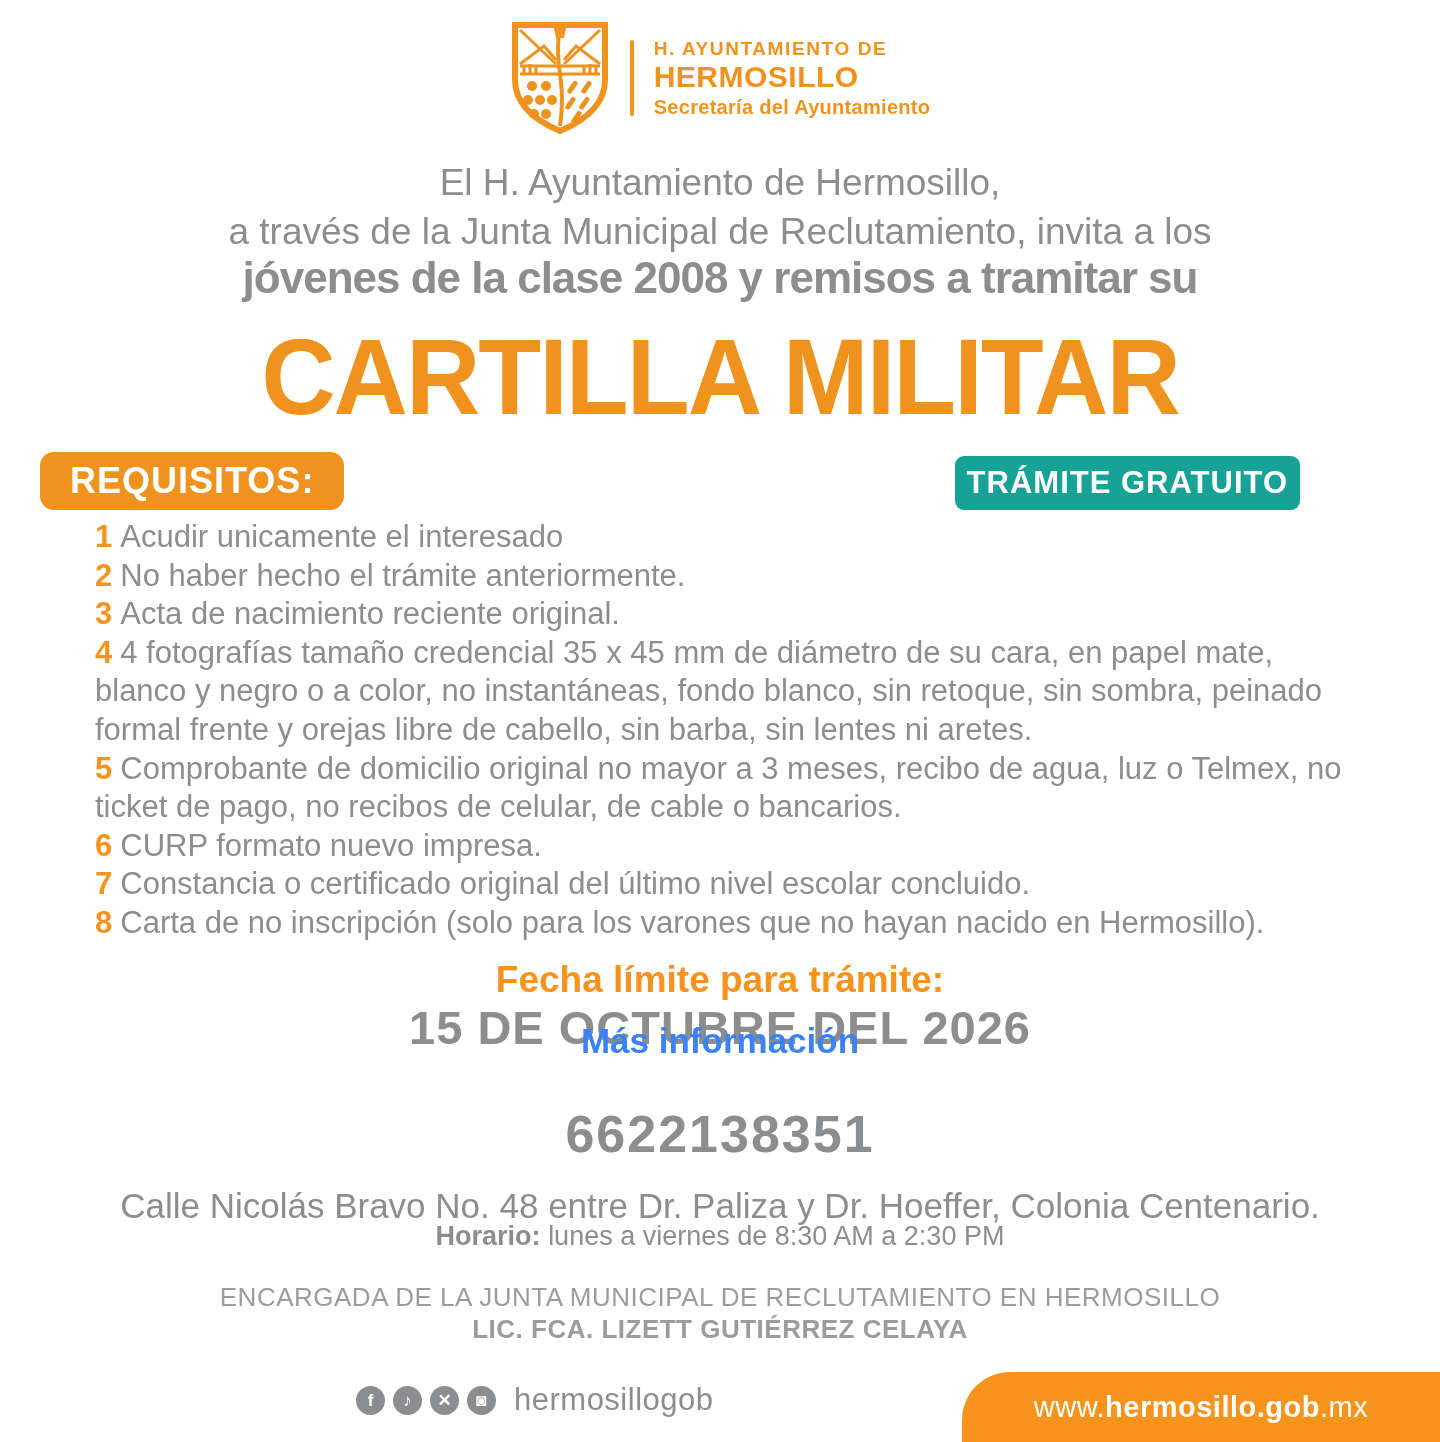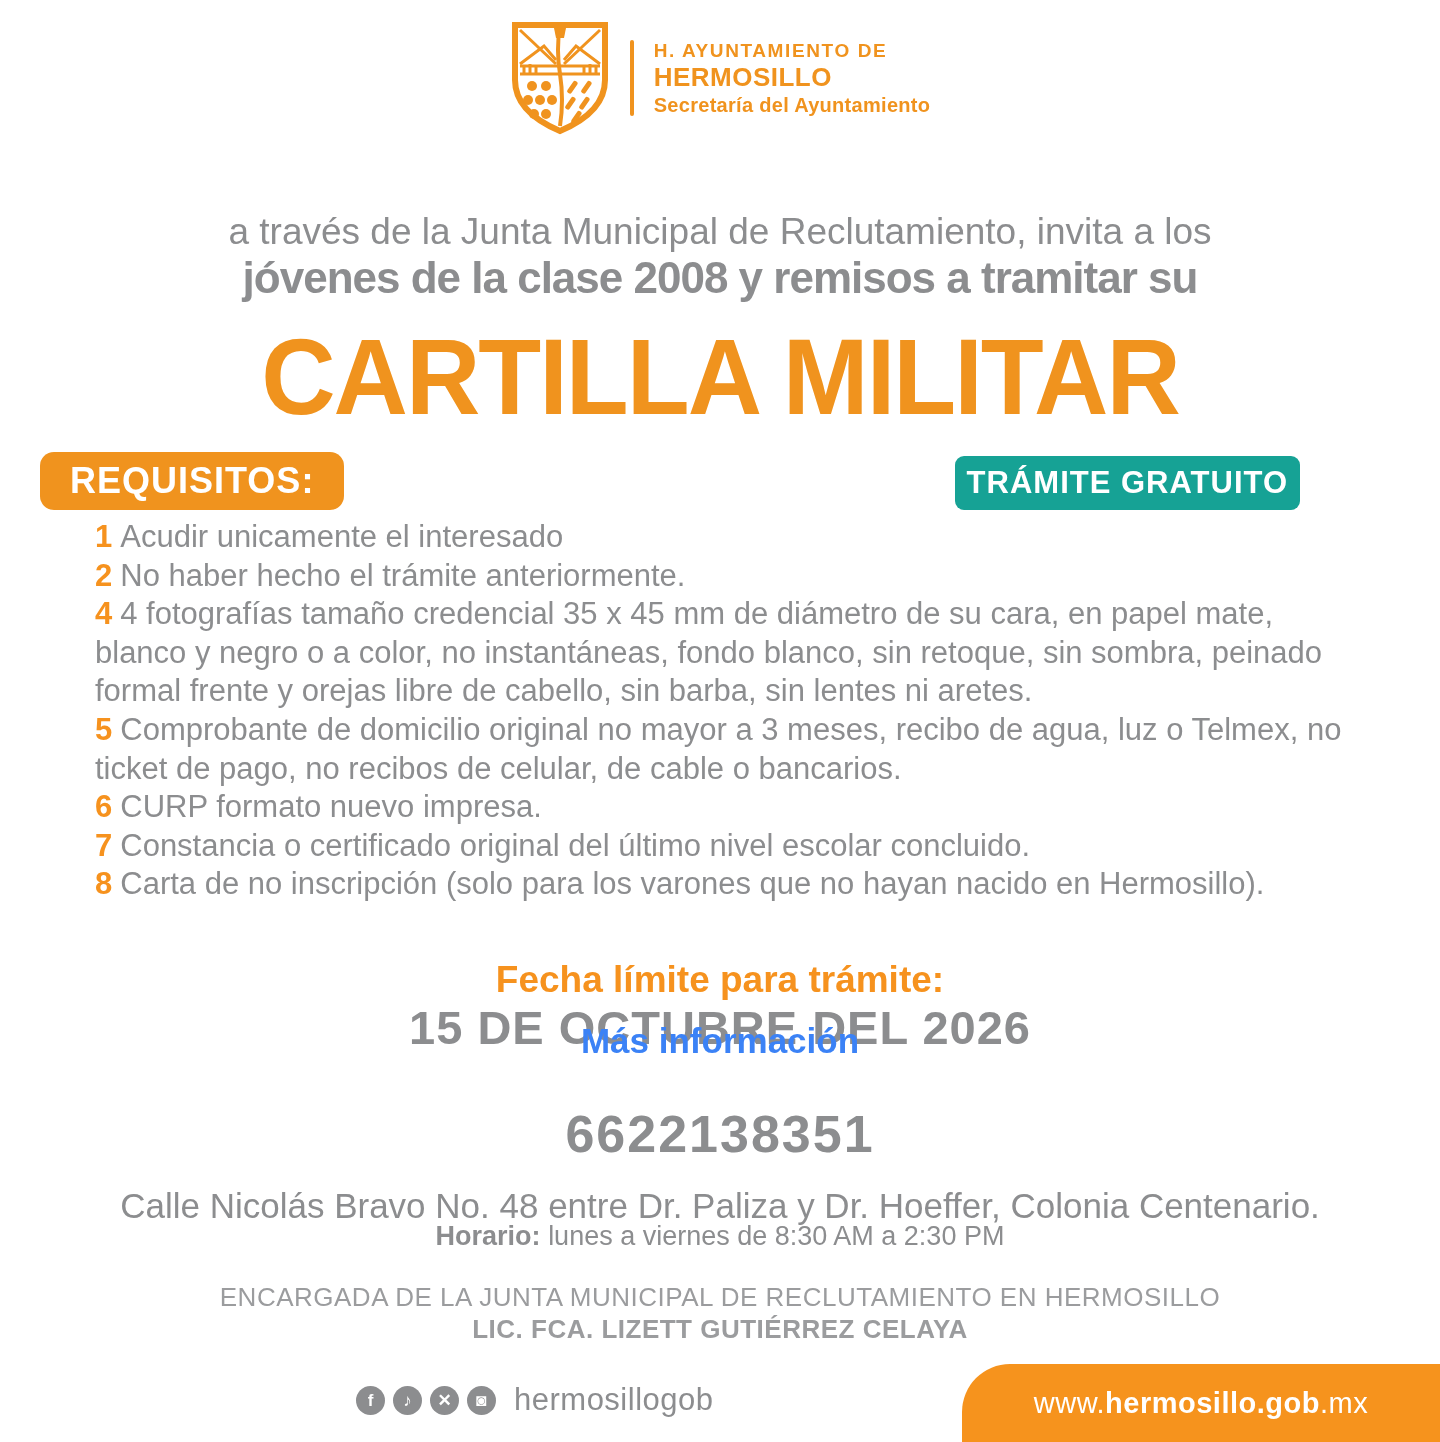--- a/index.html
+++ b/index.html
@@ -8,21 +8,21 @@
     font-family:"Liberation Sans", sans-serif;
     -webkit-font-smoothing:antialiased;
   }
   .abs{position:absolute;left:0;right:0;text-align:center;}
   
   .header{position:absolute;top:20px;left:0;right:0;display:flex;justify-content:center;align-items:center;gap:20px;}
   .shield{width:100px;height:116px;}
   .hdr-divider{width:4px;height:76px;background:#F0931E;border-radius:2px;}
   .hdr-text{text-align:left;color:#F0931E;line-height:1;}
   .hdr-small{font-size:19px;font-weight:700;letter-spacing:1.6px;margin-bottom:4px;}
-  .hdr-big{font-size:26px;font-weight:800;letter-spacing:0.5px;margin-bottom:5px;}
+  .hdr-big{font-size:30px;font-weight:800;letter-spacing:0.5px;margin-bottom:5px;}
   .hdr-sub{font-size:20px;font-weight:700;letter-spacing:0.3px;}
   
   .intro1{top:162px;font-size:37px;color:#8C8D8F;}
   .intro2{top:211px;font-size:37px;color:#8C8D8F;}
   .intro3{top:253px;font-size:44px;font-weight:800;color:#8C8D8F;letter-spacing:-1px;}
   
   .title{top:316px;font-size:103px;font-weight:800;color:#F0931E;letter-spacing:-2px;transform:scaleY(1.04);transform-origin:top;}
   
   .badge-req{position:absolute;left:40px;top:452px;background:#F0931E;color:#fff;
     font-weight:800;font-size:36px;letter-spacing:1px;padding:8px 30px;border-radius:14px;}
@@ -39,21 +39,21 @@
   .address{top:1186px;font-size:35px;color:#8C8D8F;}
   .horario{top:1221px;font-size:27px;color:#8C8D8F;}
   .horario b{font-weight:800;}
   .enc1{top:1282px;font-size:26px;color:#9B9C9E;letter-spacing:0.5px;}
   .enc2{top:1314px;font-size:26px;font-weight:700;color:#9B9C9E;letter-spacing:0.5px;}
   
   .social-row{position:absolute;top:1382px;left:356px;display:flex;align-items:center;gap:8px;}
   .sicon{width:29px;height:29px;border-radius:50%;background:#8C8D8F;color:#fff;display:flex;
     align-items:center;justify-content:center;font-size:17px;font-weight:700;line-height:1;}
   .handle{font-size:31px;color:#8C8D8F;margin-left:10px;letter-spacing:0.5px;}
-  .ribbon{position:absolute;right:0;bottom:0;width:478px;height:78px;background:#F6931D;
+  .ribbon{position:absolute;right:0;bottom:0;width:478px;height:70px;background:#F6931D;
     border-top-left-radius:48px;display:flex;align-items:center;justify-content:center;
     color:#fff;font-size:29px;letter-spacing:0.5px;margin-top:36px;}
   .ribbon b{font-weight:800;}
 </style>
 </head>
 <body>
 
 <div id="page">
 
   <div class="header">
@@ -88,31 +88,33 @@
       </g>
     </svg>
     <div class="hdr-divider"></div>
     <div class="hdr-text">
       <div class="hdr-small">H. AYUNTAMIENTO DE</div>
       <div class="hdr-big">HERMOSILLO</div>
       <div class="hdr-sub">Secretaría del Ayuntamiento</div>
     </div>
   </div>
 
+  <div class="abs intro1">El H. Ayuntamiento de Hermosillo,</div>
   <div class="abs intro2">a través de la Junta Municipal de Reclutamiento, invita a los</div>
   <div class="abs intro3">jóvenes de la clase 2008 y remisos a tramitar su</div>
 
   <div class="abs title">CARTILLA MILITAR</div>
 
   <div class="badge-req">REQUISITOS:</div>
   <div class="badge-free">TRÁMITE GRATUITO</div>
 
   <div class="req-list">
       <div><span class="req-num">1</span><span>Acudir unicamente el interesado</span></div>
       <div><span class="req-num">2</span><span>No haber hecho el trámite anteriormente.</span></div>
+      <div><span class="req-num">3</span><span>Acta de nacimiento reciente original.</span></div>
       <div><span class="req-num">4</span><span>4 fotografías tamaño credencial 35 x 45 mm de diámetro de su cara, en papel mate, blanco y negro o a color, no instantáneas, fondo blanco, sin retoque, sin sombra, peinado formal frente y orejas libre de cabello, sin barba, sin lentes ni aretes.</span></div>
       <div><span class="req-num">5</span><span>Comprobante de domicilio original no mayor a 3 meses, recibo de agua, luz o Telmex, no ticket de pago, no recibos de celular, de cable o bancarios.</span></div>
       <div><span class="req-num">6</span><span>CURP formato nuevo impresa.</span></div>
       <div><span class="req-num">7</span><span>Constancia o certificado original del último nivel escolar concluido.</span></div>
       <div><span class="req-num">8</span><span>Carta de no inscripción (solo para los varones que no hayan nacido en Hermosillo).</span></div>
     </div>
 
   <div class="abs fecha-label">Fecha límite para trámite:</div>
   <div class="abs fecha-date">15 DE OCTUBRE DEL 2026</div>
 

